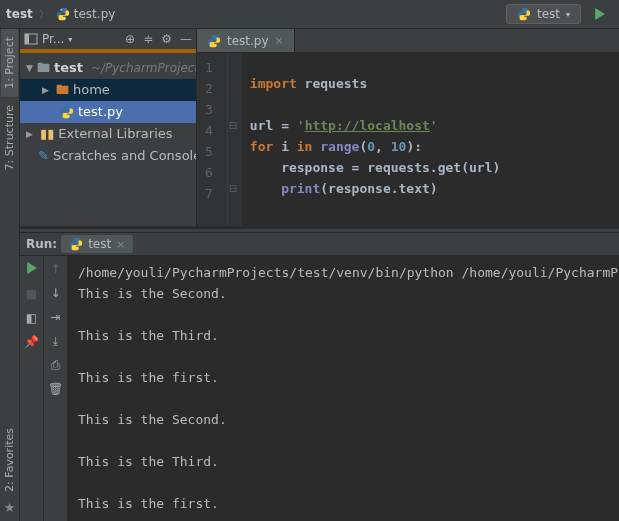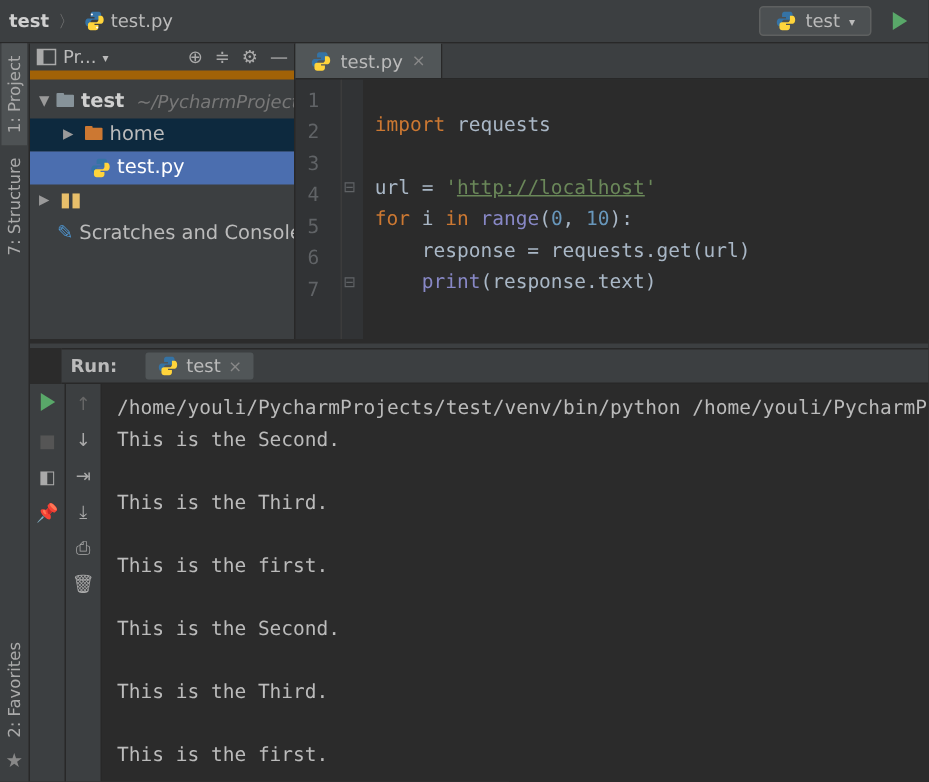--- a/index.html
+++ b/index.html
@@ -74,21 +74,21 @@
   width: 177px;
   background: #3c3f41;
   border-right: 1px solid #282828;
   display: flex; flex-direction: column;
   overflow:hidden;
 }
 .panel-header {
   height: 24px;
   display:flex; align-items:center;
   padding: 0 4px;
-  border-bottom: 6px solid #a16207;
+  border-bottom: 4px solid #a16207;
   gap:20px;
 }
 .panel-title { display:flex; align-items:center; gap:4px; flex:1; min-width:0;}
 .panel-title span.text{ overflow:hidden; text-overflow:ellipsis; white-space:nowrap;}
 .panel-icons { display:flex; gap:8px; color:#aaa;}
 .tree { padding: 4px 0; font-size:13px; line-height:22px;}
 .tree-row { display:flex; align-items:center; gap:4px; padding-left:6px; overflow:hidden; white-space:nowrap;}
 .tree-row .label { white-space:nowrap;}
 .tree-row.selected { background:#4b6eaf; color:#fff;}
 .tree-row .sub { color:#787878; font-size:12px; margin-left:4px; font-style:italic;}
@@ -116,38 +116,38 @@
   border-right:1px solid #3c3c3c;
   white-space:pre;
   font-size:13px;
 }
 .fold-gutter{ width:14px; background:#313335; position:relative;}
 .fold-mark{ position:absolute; left:1px; color:#606366; font-size:10px;}
 .code {
   padding:20px 8px;
   line-height:21px;
   white-space:pre;
+  font-weight:bold;
 }
 .kw{color:#cc7832;} .str{color:#6a8759;} .num{color:#6897bb;} .fn{color:#8888c6;}
 .url{color:#6a8759; text-decoration:underline;}
 .ident{color:#a9b7c6;}
 
 
 .run-panel {
   position:absolute;
   left:20px; right:0; top:232px; bottom:0;
   background:#2b2b2b;
   display:flex; flex-direction:column;
 }
 .run-header{
   height:24px; background:#3c3f41;
-  display:flex; align-items:center; padding:0 6px; gap:19px;
+  display:flex; align-items:center; padding:0 6px; gap:4px;
   border-bottom:1px solid #282828;
   border-top:1px solid #282828;
-  margin-left:21px;
 }
 .run-title{ font-weight:bold; color:#bbb;}
 .run-tab{ display:flex; align-items:center; gap:5px; background:#515658; padding:2px 8px; border-radius:2px;}
 .run-body{ flex:1; display:flex;}
 .run-left, .run-left2 {
   width:24px; background:#3c3f41;
   display:flex; flex-direction:column; align-items:center;
   padding-top:6px; gap:10px; color:#888;
   border-right:1px solid #282828;
 }
@@ -238,20 +238,21 @@
       <div class="tree-row indent2 selected">
         <svg class="svg-icon" viewBox="0 0 16 16">
             <path fill="#3573a5" d="M7 1C5 1 5 3 5 3v2h3v1H3S1 6 1 9s2 3 2 3h2V9s0-2 2-2h4s2 0 2-2V3s0-2-2-2H7z"></path>
             <path fill="#ffd43b" d="M9 15c2 0 2-2 2-2v-2H8v-1h5s2 0 2-3-2-3-2-3h-2v3s0 2-2 2H5s-2 0-2 2v2s0 2 2 2h4z"></path>
           </svg>
         <span class="label">test.py</span>
       </div>
       <div class="tree-row">
         <span class="tree-toggle">▶</span>
         <span style="color:#e8bf6a;">▮▮</span>
+        <span class="label">External Libraries</span>
       </div>
       <div class="tree-row" style="padding-left:18px;">
         <span style="color:#4e94ce;">✎</span>
         <span class="label">Scratches and Consoles</span>
       </div>
     </div>
   </div>
 
   <div class="editor-panel">
     <div class="ed-tabs">

